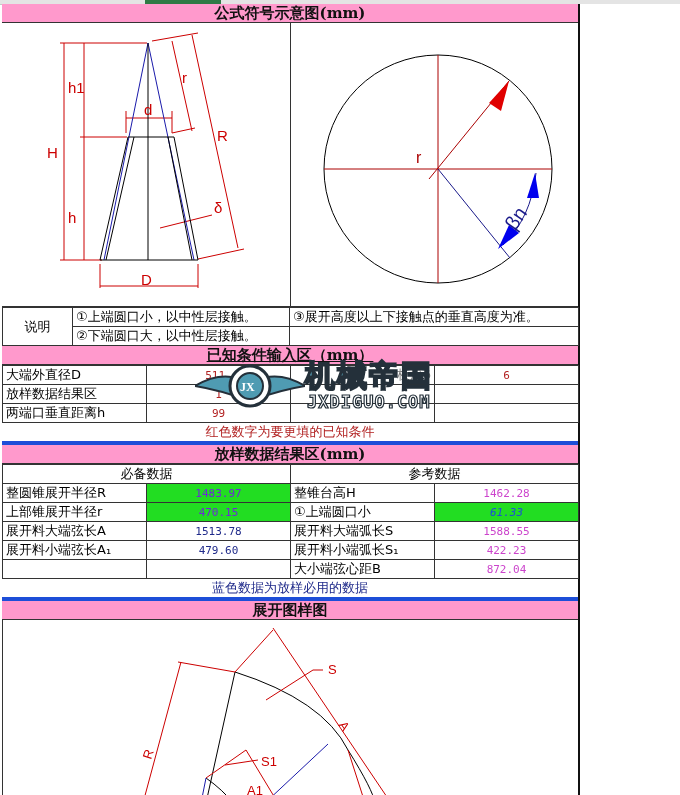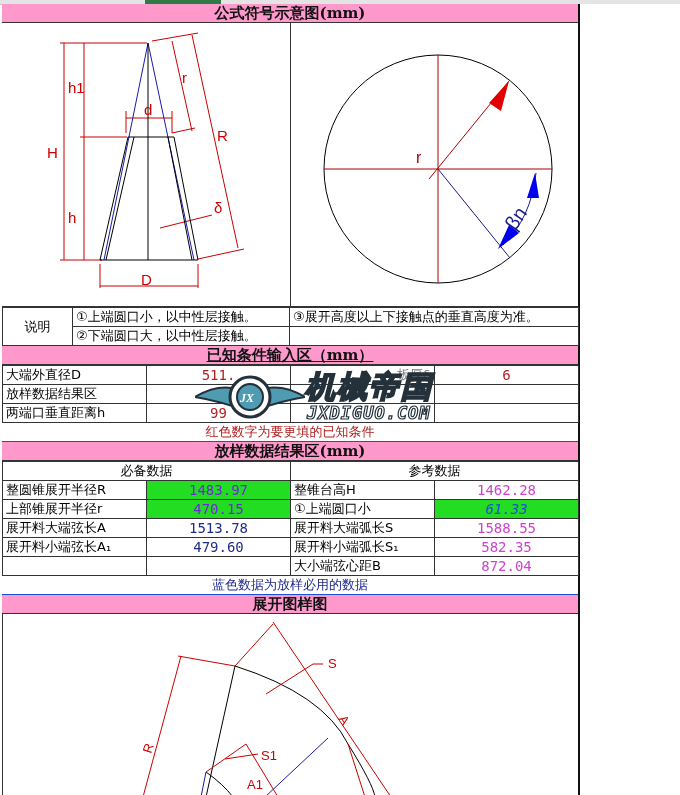--- a/index.html
+++ b/index.html
@@ -5,31 +5,31 @@
   html,body{margin:0;padding:0;background:#fff;}
   body{width:680px;height:795px;position:relative;overflow:hidden;font-family:"DejaVu Sans",sans-serif;}
   .colhdr{position:absolute;left:0;top:0;width:680px;height:4px;background:#e4e4e4;border-bottom:1px solid #c8c8c8;}
   .colhdr .sel{position:absolute;left:145px;top:0;width:76px;height:4px;background:#2f7a45;}
   .sheet{position:absolute;left:2px;top:4px;width:576px;border-right:2px solid #111;}
   .rightpane{position:absolute;left:580px;top:4px;width:100px;height:791px;background:#fff;}
   .band{background:#ff99cc;height:18px;border-bottom:1px solid #333;text-align:center;font-weight:bold;font-size:15px;line-height:18px;color:#111;font-family:"DejaVu Serif",serif;}
   .band.ul span{text-decoration:underline;}
   table{border-collapse:collapse;width:576px;table-layout:fixed;}
   td{border:1px solid #333;font-size:13px;height:17px;padding:0 3px;white-space:nowrap;overflow:hidden;}
-  td.num{text-align:center;font-family:"DejaVu Sans Mono",monospace;font-size:14px;}
+  td.num{text-align:center;font-family:"DejaVu Sans Mono",monospace;font-size:11px;}
   .red{color:#b22222;}
   .blue{color:#1f2a8a;}
   .mag{color:#cc44cc;}
   .green{background:#22dd22;color:#6d28d9;}
   .green.mag2{color:#1d4ed8;font-style:italic;}
   .diag{display:flex;height:283px;border-bottom:1px solid #333;}
   .diag .cell{flex:1;border-right:1px solid #333;position:relative;background:#fff;}
   .diag .cell:last-child{border-right:none;}
-  .note{text-align:center;font-size:13px;height:18px;line-height:18px;border-bottom:1px solid #1d4ed8;}
-  .wm{position:absolute;left:195px;top:367px;width:290px;height:62px;pointer-events:none;font-style:italic;}
+  .note{text-align:center;font-size:13px;height:18px;line-height:18px;border-bottom:4px solid #1d4ed8;}
+  .wm{position:absolute;left:195px;top:356px;width:290px;height:62px;pointer-events:none;}
   .wm .t1{position:absolute;left:110px;top:0;font-size:30px;font-weight:bold;color:#5aa9c0;-webkit-text-stroke:2px #24303a;letter-spacing:2px;}
   .wm .t2{position:absolute;left:112px;top:36px;font-size:17px;font-weight:bold;color:#fff;-webkit-text-stroke:1.2px #24303a;letter-spacing:1px;font-family:"DejaVu Sans Mono",monospace;}
   .bottomdraw{height:183px;position:relative;border-left:1px solid #333;}
 </style>
 </head>
 <body>
 
 <div class="colhdr">
     <div class="sel"></div>
   </div>
@@ -184,21 +184,21 @@
     <tr>
       <td>展开料大端弦长A</td>
       <td class="num blue">1513.78</td>
       <td>展开料大端弧长S</td>
       <td class="num mag">1588.55</td>
     </tr>
     <tr>
       <td>展开料小端弦长A₁</td>
       <td class="num blue">479.60</td>
       <td>展开料小端弧长S₁</td>
-      <td class="num mag">582.35</td>
+      <td class="num mag">422.23</td>
     </tr>
     <tr>
       <td></td>
       <td></td>
       <td>大小端弦心距B</td>
       <td class="num mag">872.04</td>
     </tr>
   </tbody>
     </table>
   <div class="note blue">蓝色数据为放样必用的数据</div>

